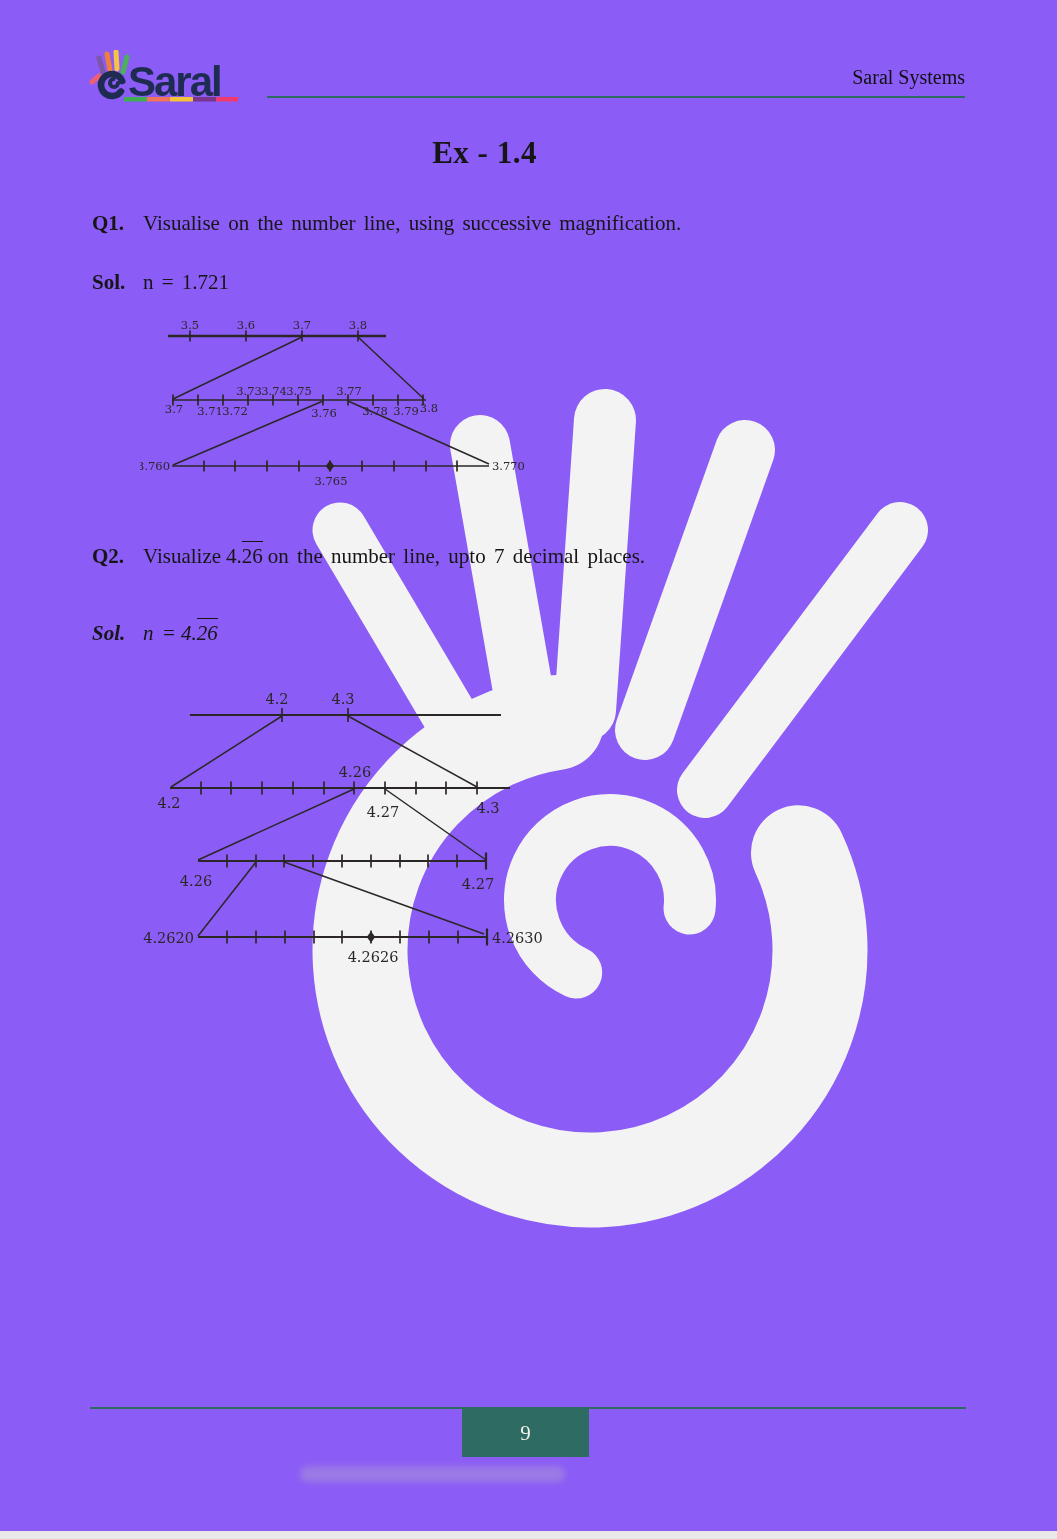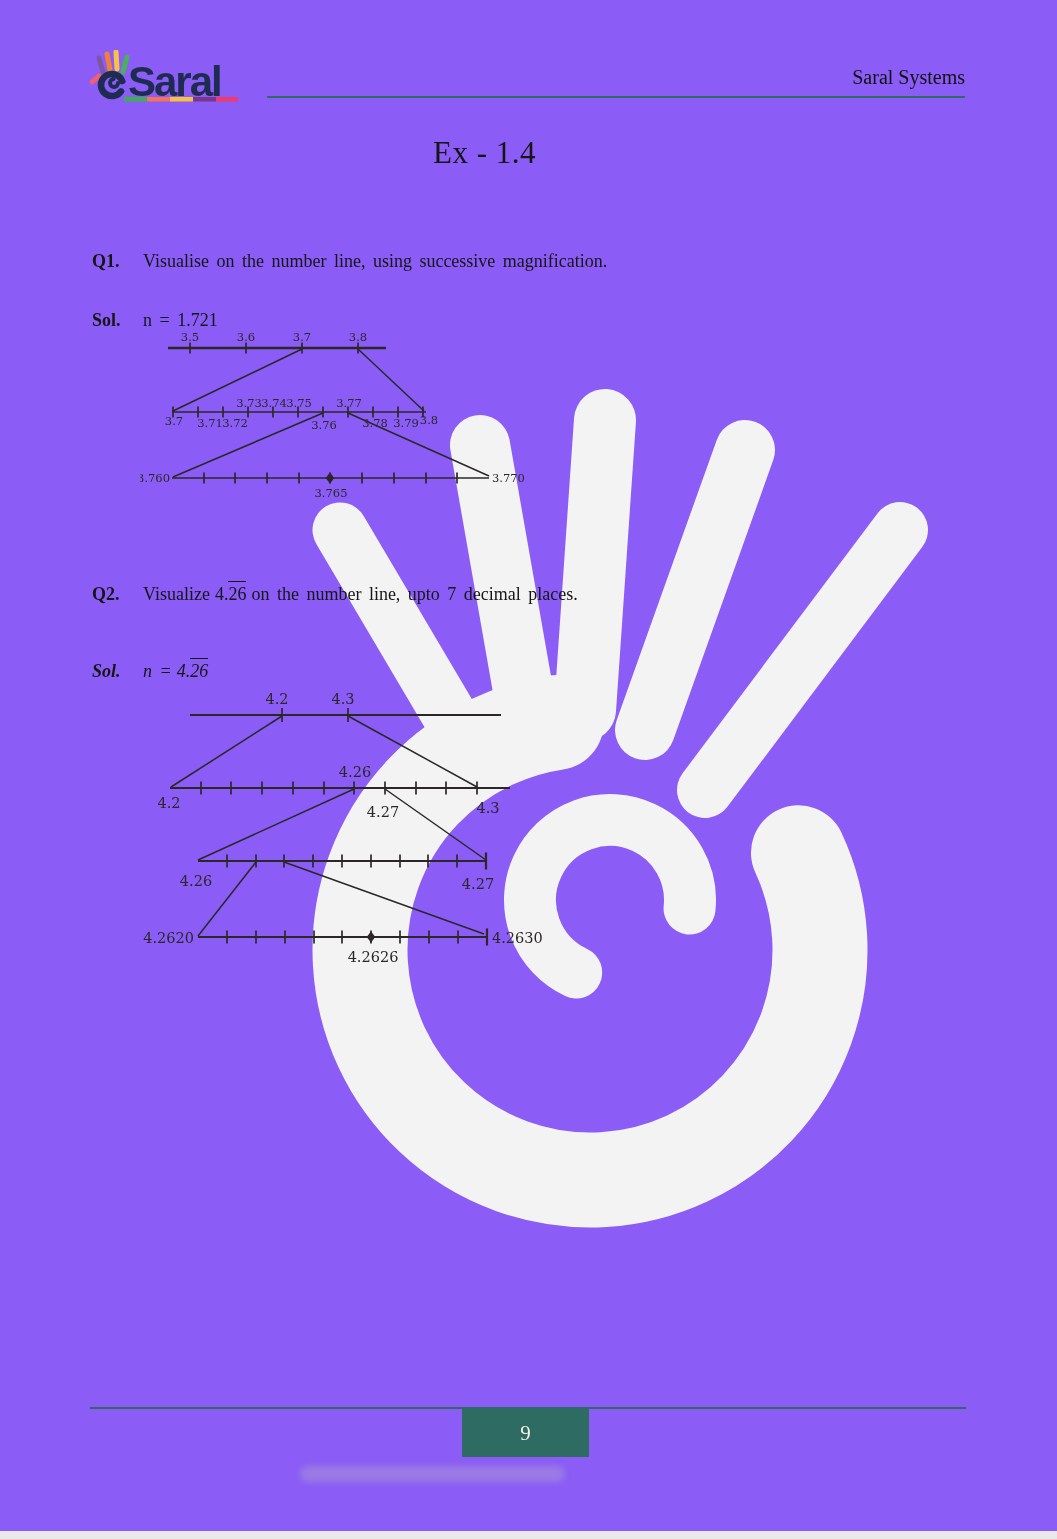--- a/index.html
+++ b/index.html
@@ -4,23 +4,23 @@
 <style>
   html,body{margin:0;padding:0;background:#ffffff;}
   .page{position:relative;width:1057px;height:1539px;background:#8b5cf6;overflow:hidden;
         font-family:"Liberation Serif",serif;color:#161616;}
   .abs{position:absolute;}
   .z{z-index:2;}
   
   .chapter{font-size:20px;color:#101010;}
   .header-rule{background:#2e6b62;height:2px;}
   
-  .title{width:969px;text-align:center;font-size:31px;font-weight:normal;letter-spacing:.5px;}
-  
-  .qrow{font-size:18px;word-spacing:3px;white-space:nowrap;margin-top:40px;}
+  .title{width:969px;text-align:center;font-size:31px;font-weight:bold;letter-spacing:.5px;}
+  
+  .qrow{font-size:21px;word-spacing:3px;white-space:nowrap;}
   .qlabel{display:inline-block;width:51px;font-weight:bold;}
   .rep{display:inline-block;border-top:1.6px solid #161616;padding-top:3px;line-height:1.05;}
   .numsp{margin:0 5px;}
   
   .footer-rule{background:#2e6b62;height:2.4px;}
   .page-box{background:#2e6b62;width:127px;height:48px;text-align:center;line-height:48px;
             color:#f6f3e9;font-size:21px;}
   .smudge{background:#bfbfbf;opacity:.30;filter:blur(3px);border-radius:8px;}
   .strip{background:#e9e9e9;}
   .wm{z-index:0;}
@@ -70,21 +70,21 @@
 
   <div class="abs z title" style="top:135px;left:0;">Ex - 1.4</div>
 
   <div class="abs z qrow" style="left:92px;top:211px;">
     <span class="qlabel">Q1.</span><span>Visualise on the number line, using successive magnification.</span>
   </div>
   <div class="abs z qrow" style="left:92px;top:270px;">
     <span class="qlabel">Sol.</span><span>n = 1.721</span>
   </div>
 
-  <div class="abs z" style="left:140px;top:322px;"><svg width="430" height="190" viewBox="0 0 430 190">
+  <div class="abs z" style="left:140px;top:310px;"><svg width="430" height="190" viewBox="0 0 430 190">
         <line x1="162" y1="27" x2="33" y2="89" stroke="#2b2727" stroke-width="1.5"></line>
         <line x1="218" y1="27" x2="284" y2="89" stroke="#2b2727" stroke-width="1.5"></line>
         <line x1="183" y1="91" x2="33" y2="155" stroke="#2b2727" stroke-width="1.5"></line>
         <line x1="208" y1="91" x2="349" y2="154" stroke="#2b2727" stroke-width="1.5"></line>
         <line x1="28" y1="26" x2="246" y2="26" stroke="#2b2727" stroke-width="2.5"></line>
         <line x1="50" y1="20.5" x2="50" y2="31.5" stroke="#2b2727" stroke-width="1.7"></line>
         <line x1="106" y1="20.5" x2="106" y2="31.5" stroke="#2b2727" stroke-width="1.7"></line>
         <line x1="162" y1="20.5" x2="162" y2="31.5" stroke="#2b2727" stroke-width="1.7"></line>
         <line x1="218" y1="20.5" x2="218" y2="31.5" stroke="#2b2727" stroke-width="1.7"></line>
         <text x="50" y="19" text-anchor="middle" font-size="11.5" fill="#2b2727" font-family="&quot;DejaVu Serif&quot;, serif">3.5</text>

